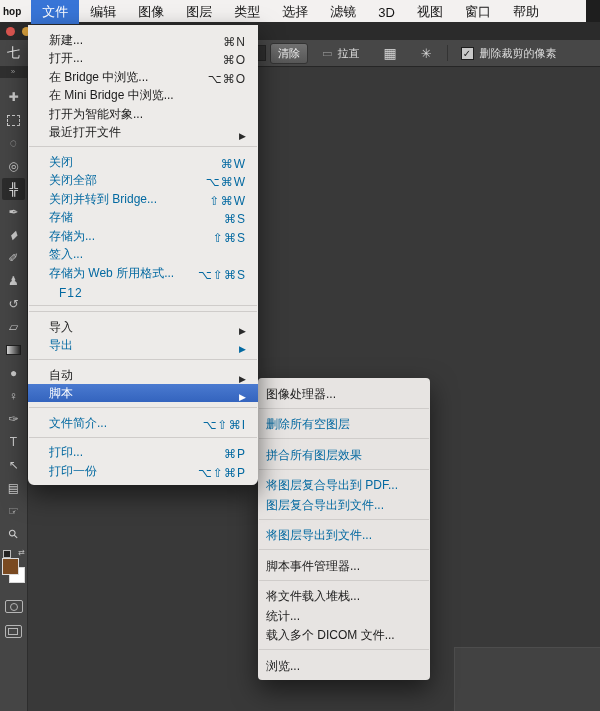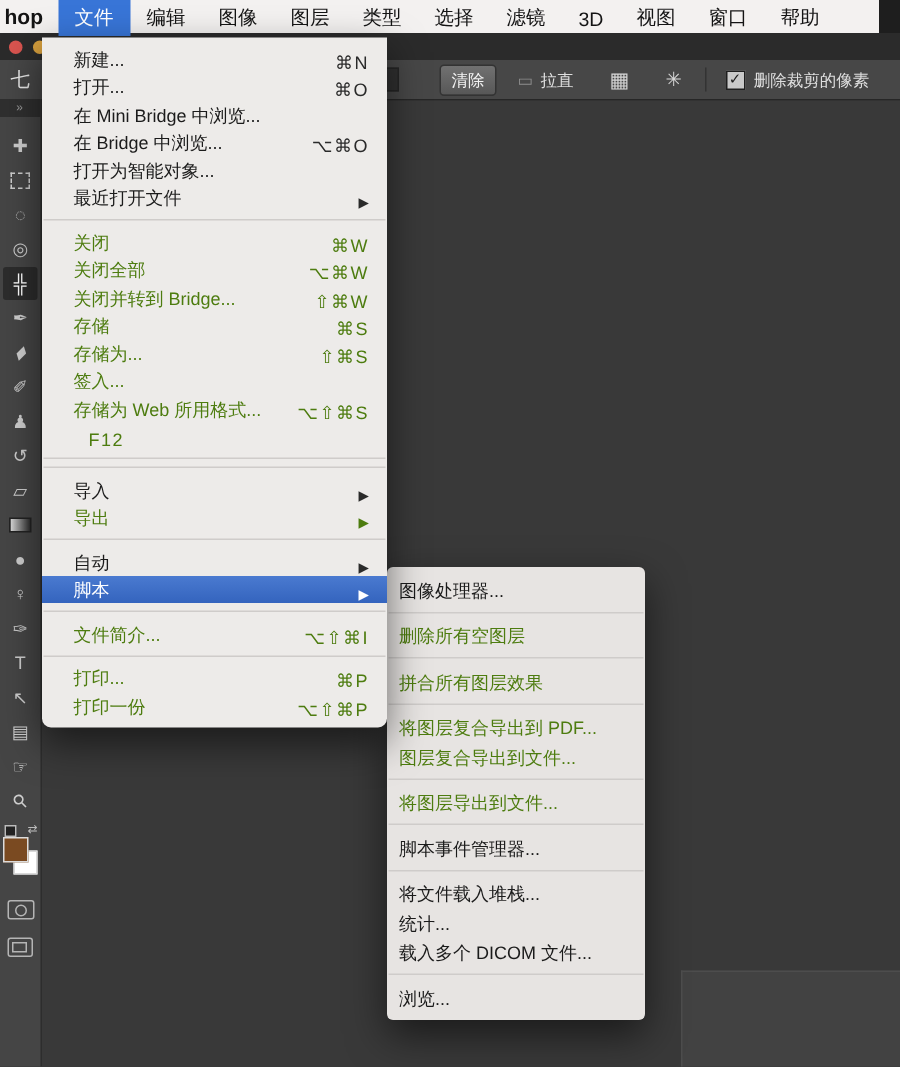--- a/index.html
+++ b/index.html
@@ -5,35 +5,35 @@
   html,body{margin:0;padding:0}
   body{
     width:600px;height:711px;position:relative;overflow:hidden;
     background:#393939;
     font-family:"Liberation Sans","DejaVu Sans",sans-serif;
     -webkit-font-smoothing:antialiased;
   }
   
   .menubar{position:absolute;top:0;left:0;width:586px;height:22px;background:#f3f1f0;
     display:flex;align-items:stretch;font-size:13px;color:#141414;z-index:6}
-  .menubar .app{font-weight:bold;font-size:14px;padding:0 10px 0 3px;display:flex;align-items:center}
+  .menubar .app{font-weight:bold;font-size:10px;padding:0 10px 0 3px;display:flex;align-items:center}
   .mb-item{padding:12px 11px;display:flex;align-items:center}
   .mb-item.active{background:#3875d7;color:#fff}
   .corner-dark{position:absolute;top:0;right:0;width:14px;height:22px;background:#1e1e1e;z-index:7}
   
   .titlebar{position:absolute;top:22px;left:0;width:100%;height:18px;background:#2b2b2b;z-index:1}
   .tl{position:absolute;width:9px;height:9px;border-radius:50%;top:27px;z-index:2}
   .tl.red{left:6px;background:#d8544f}
   .tl.yellow{left:22px;background:#d9a13e}
   
   .optionsbar{position:absolute;top:40px;left:0;width:100%;height:26px;background:#474747;
     border-bottom:1px solid #262626;display:flex;align-items:center;color:#dedede;font-size:11px;z-index:1}
   .ob-crop{color:#e8e8e8;font-size:13px;margin-left:7px}
   .ob-input{width:38px;height:14px;background:#303030;border:1px solid #252525;margin-left:206px}
-  .ob-btn{margin-left:27px;padding:2px 7px;background:linear-gradient(#717171,#575757);
+  .ob-btn{margin-left:4px;padding:2px 7px;background:linear-gradient(#717171,#575757);
     border:1px solid #333;border-radius:3px;color:#f2f2f2}
   .ob-straighten{display:flex;align-items:center;margin-left:14px;gap:5px}
   .ob-straighten .lvl{color:#8d8d8d;font-size:11px}
   .ob-grid{margin-left:24px;font-size:14px;color:#d6d6d6}
   .ob-gear{margin-left:24px;font-size:13px;color:#d6d6d6}
   .ob-div{width:1px;height:16px;background:#333;margin:0 13px 0 15px}
   .ob-check{display:flex;align-items:center;gap:6px}
   .cbox{width:11px;height:11px;background:#c9c9c9;border:1px solid #1f1f1f;color:#1c1c1c;
     font-size:10px;line-height:11px;text-align:center}
   
@@ -59,21 +59,21 @@
   
   .menu{position:absolute;background:#edebe9;box-shadow:0 10px 26px rgba(0,0,0,.55);
     padding:5px 0;font-size:12px;color:#1b1b1b;z-index:10}
   #file-menu{left:28px;top:25px;width:230px;border-radius:0 0 6px 6px}
   #scripts-menu{left:258px;top:378px;width:172px;border-radius:4px;background:#e7e4e2;z-index:9}
   .mi{height:18.5px;display:flex;align-items:flex-end;padding:0 12px 0 21px;white-space:nowrap}
   #scripts-menu .mi{height:19.5px;padding-left:8px}
   .mi .lbl{flex:1}
   .mi .sc{margin-left:10px;color:#2a2a2a;letter-spacing:1px}
   .mi .arrow{font-size:9px;letter-spacing:0}
-  .mi.disabled,.mi.disabled .sc{color:#4d7c0f}
+  .mi.disabled,.mi.disabled .sc{color:#0369a1}
   .mi.hl{background:linear-gradient(#4a7ad0,#3464be);color:#fff}
   .mi.hl .sc{color:#fff}
   .sep{height:1px;background:#cfccca;margin:5px 1px}
   
   .panel-br{position:absolute;right:0;bottom:0;width:145px;height:63px;background:#424242;
     border-left:1px solid #4d4d4d;border-top:1px solid #4d4d4d}
 </style>
 </head>
 <body>
 
@@ -193,27 +193,27 @@
 <div class="menu" id="file-menu">
     <div class="mi">
       <span class="lbl">新建...</span>
       <span class="sc">⌘N</span>
     </div>
     <div class="mi">
       <span class="lbl">打开...</span>
       <span class="sc">⌘O</span>
     </div>
     <div class="mi">
-      <span class="lbl">在 Mini Bridge 中浏览...</span>
-    </div>
-    <div class="mi">
       <span class="lbl">在 Bridge 中浏览...</span>
       <span class="sc">⌥⌘O</span>
     </div>
     <div class="mi">
+      <span class="lbl">在 Mini Bridge 中浏览...</span>
+    </div>
+    <div class="mi">
       <span class="lbl">打开为智能对象...</span>
     </div>
     <div class="mi">
       <span class="lbl">最近打开文件</span>
       <span class="sc arrow">▶</span>
     </div>
     <div class="sep"></div>
     <div class="mi disabled">
       <span class="lbl">关闭</span>
       <span class="sc">⌘W</span>

